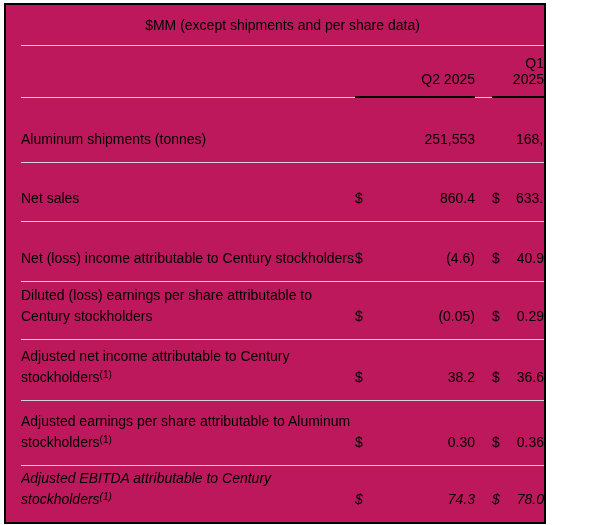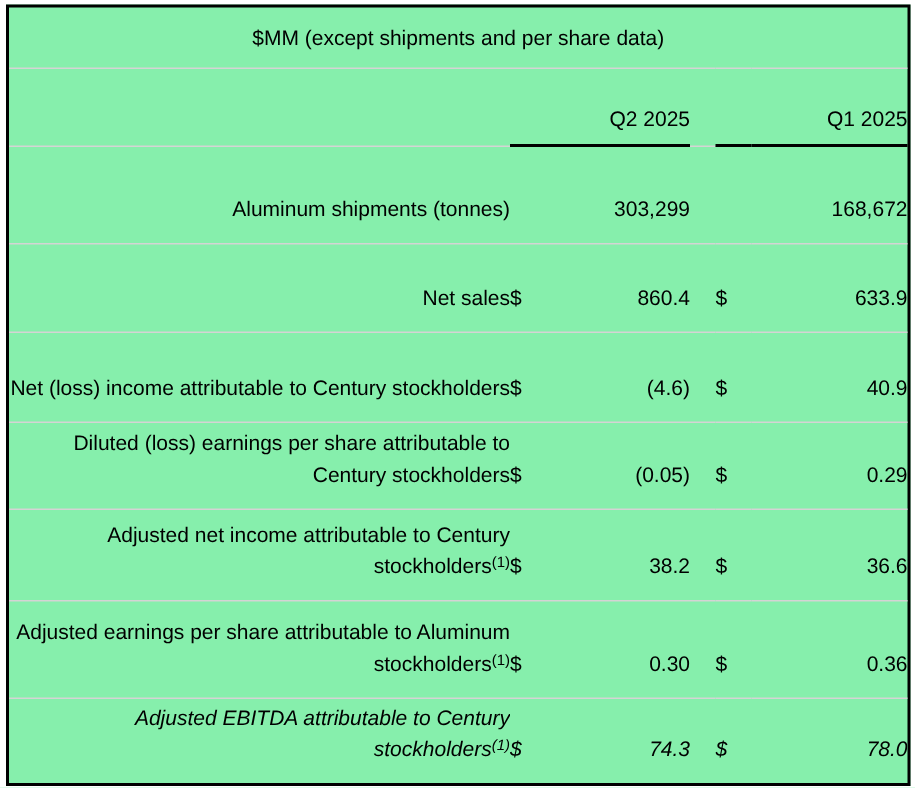--- a/index.html
+++ b/index.html
@@ -8,24 +8,25 @@
     background: #ffffff;
     width: 610px;
     height: 525px;
     font-family: "Liberation Sans", "DejaVu Sans", sans-serif;
     color: #000000;
   }
   .sheet {
     position: absolute;
     left: 4px;
     top: 3px;
-    width: 603px;
+    width: 542px;
     box-sizing: border-box;
     border: 2px solid #000000;
-    background: #86efac;
+    background: #be185d;
+    padding-left: 15px;
   }
   table.fin {
     width: 100%;
     border-collapse: collapse;
     table-layout: fixed;
   }
   table.fin td, table.fin th {
     font-size: 14px;
     font-weight: 400;
     color: #000000;
@@ -54,21 +55,21 @@
     padding-bottom: 12px;
     line-height: 21px;
   }
   tr.data-row.last td {
     border-bottom: none;
     font-style: italic;
   }
   td.label {
     padding-left: 8px;
     padding-right: 6px;
-    text-align: right;
+    text-align: left;
   }
   td.dollar {
     padding-left: 8px;
     text-align: left;
   }
   td.value {
     text-align: right;
     padding-right: 13px;
   }
   sup.fnote {
@@ -100,21 +101,21 @@
     <tr class="header-row">
       <th></th>
       <th class="col-group" colspan="2">Q2 2025</th>
       <th></th>
       <th class="col-group" colspan="2">Q1 2025</th>
     </tr>
 
     <tr class="data-row" style="height:65px">
       <td class="label"><span>Aluminum shipments (tonnes)</span><sup class="fnote"></sup></td>
       <td class="dollar"></td>
-      <td class="value">303,299</td>
+      <td class="value">251,553</td>
       <td></td>
       <td class="dollar"></td>
       <td class="value">168,672</td>
     </tr>
 
     <tr class="data-row" style="height:59px">
       <td class="label"><span>Net sales</span><sup class="fnote"></sup></td>
       <td class="dollar">$</td>
       <td class="value">860.4</td>
       <td></td>

